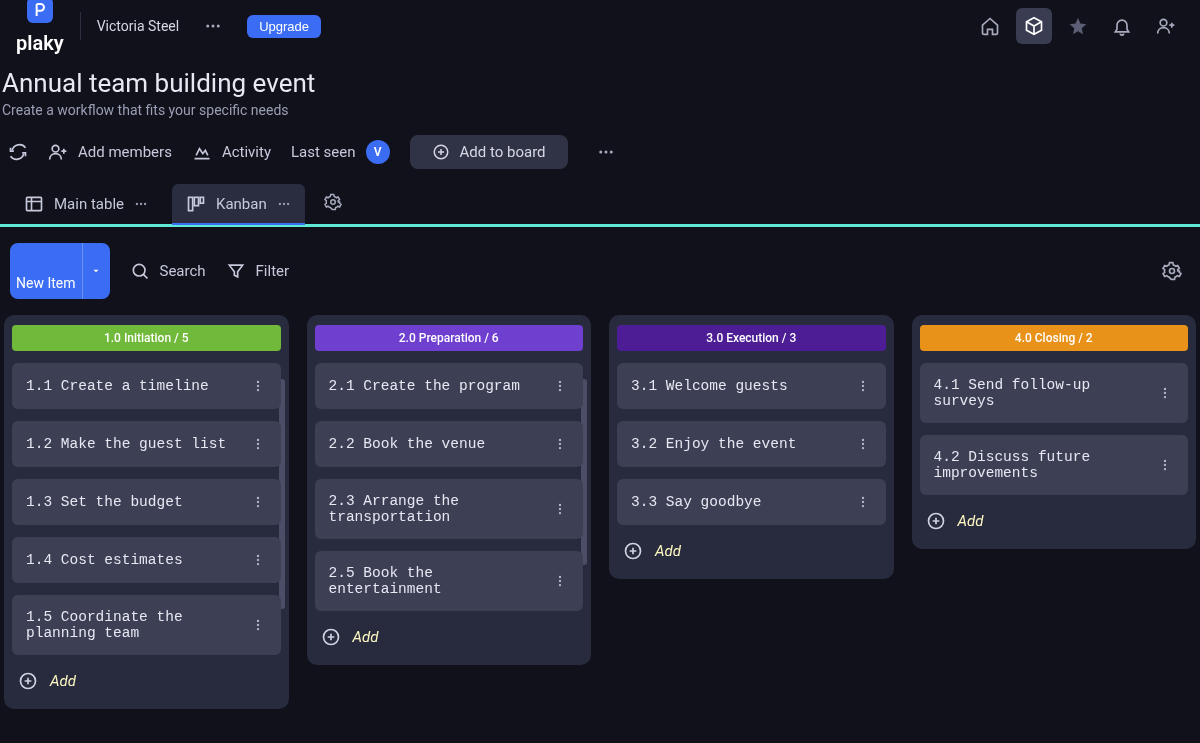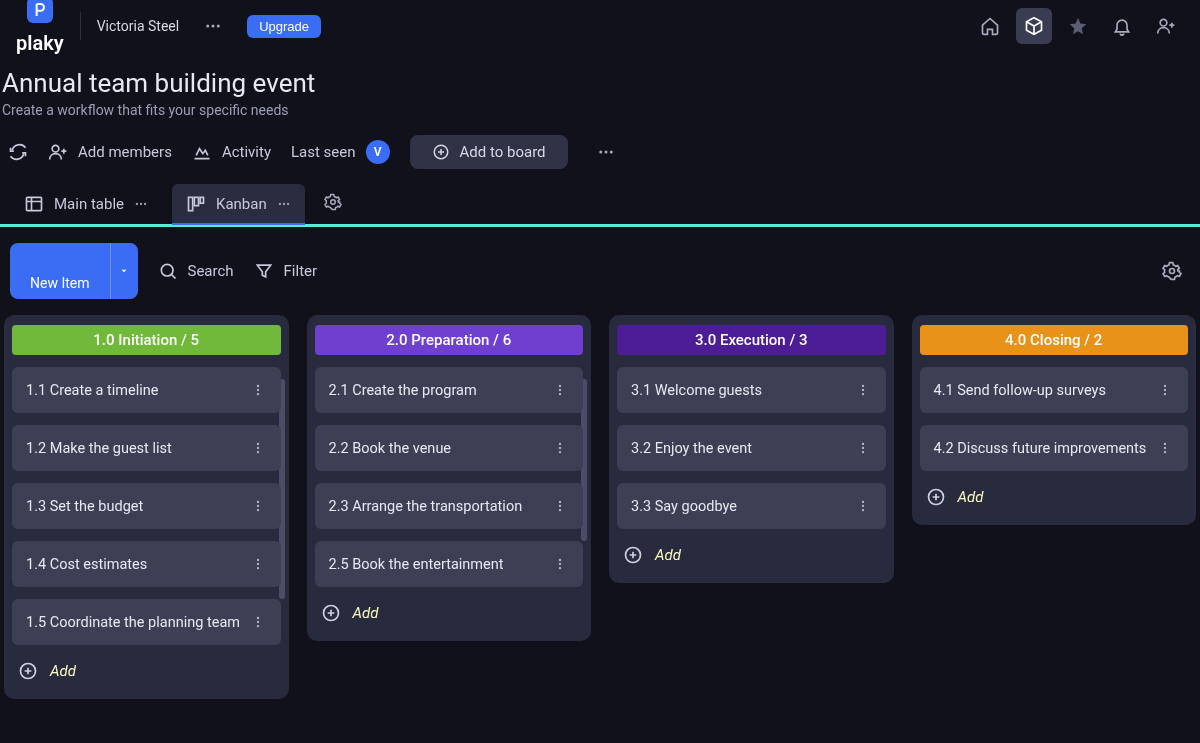--- a/index.html
+++ b/index.html
@@ -93,47 +93,47 @@
   
   .actions-row {
     display: flex; align-items: center; gap: 20px;
     padding: 16px 10px;
   }
   .new-item-btn {
     display: flex; align-items: stretch;
     background: #3b6cf4; color: #fff; border-radius: 8px;
     overflow: hidden; cursor: pointer;
   }
-  .new-item-btn .label { padding: 8px 20px; font-size: 14px; margin-top: 24px; }
+  .new-item-btn .label { padding: 8px 6px; font-size: 14px; margin-top: 24px; }
   .new-item-btn .caret { width: 28px; display:flex; align-items:center; justify-content:center; border-left:1px solid rgba(255,255,255,0.25);}
   .act-btn {
     display: flex; align-items: center; gap: 10px;
     color: #c6c9db; font-size: 15px; cursor: pointer;
   }
   .actions-right { margin-left:auto; }
 
   
   .board {
     display: flex; gap: 18px; padding: 0 4px 20px 4px;
     align-items: flex-start;
   }
   .col {
     width: 288px; background: #282a3d; border-radius: 10px;
     padding: 10px 8px 14px 8px; position: relative;
     display: flex; flex-direction: column; gap: 12px;
   }
   .col-header {
-    text-align: center; color: #fff; font-size: 15px;
+    text-align: center; color: #fff; font-size: 12px;
     padding: 6px 8px; border-radius: 4px; font-weight: 500;
   }
   .scrollbar-sim {
     position: absolute; right: 4px; top: 64px; bottom: 100px;
     width: 6px; background: #4b4e66; border-radius: 3px;
   }
-  .col .cards { display:flex; flex-direction:column; gap:12px; }
+  .col .cards { display:flex; flex-direction:column; gap:12px;font-family:Liberation Mono, monospace; }
   .card {
     background: #3d3f55; border-radius: 6px;
     padding: 14px 14px; display:flex; align-items:center;
     justify-content:space-between; color:#e6e8f2; font-size:14.5px;
     cursor: pointer;
   }
   .card .dots { color:#b4b7cb; cursor:pointer; padding:2px;}
   .add-row {
     display:flex; align-items:center; gap:12px;
     color:#fef9c3; padding: 4px 6px; cursor:pointer; font-size:15px;font-style:italic;

